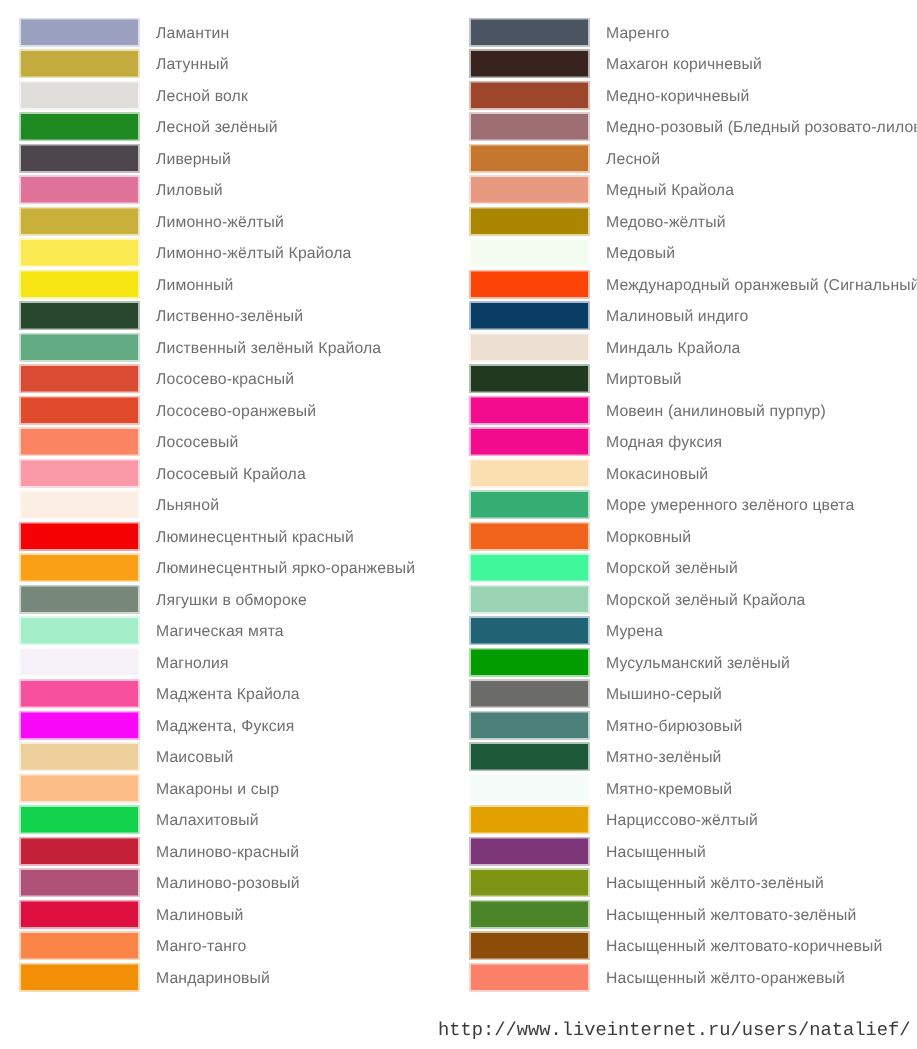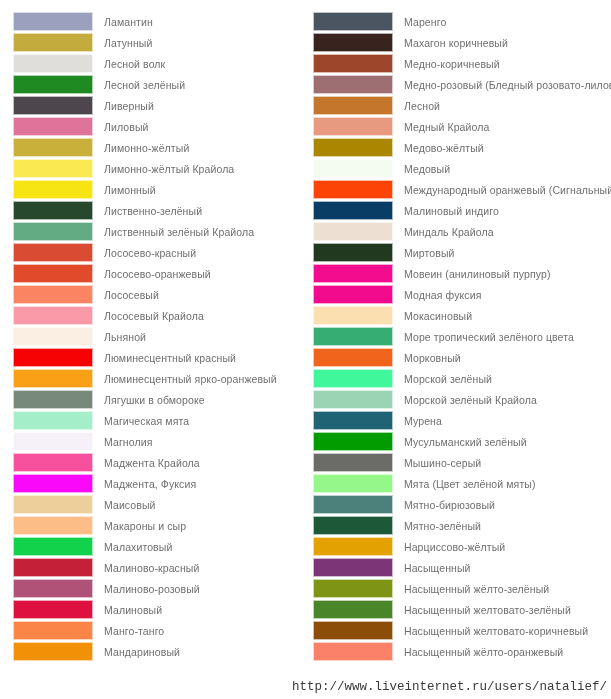--- a/index.html
+++ b/index.html
@@ -257,21 +257,21 @@
         <div class="color-row">
           <div class="swatch" style="background-color: rgb(242, 11, 141);"></div>
           <div class="color-label">Модная фуксия</div>
         </div>
         <div class="color-row">
           <div class="swatch" style="background-color: rgb(251, 223, 177);"></div>
           <div class="color-label">Мокасиновый</div>
         </div>
         <div class="color-row">
           <div class="swatch" style="background-color: rgb(53, 173, 115);"></div>
-          <div class="color-label">Море тропический зелёного цвета</div>
+          <div class="color-label">Море умеренного зелёного цвета</div>
         </div>
         <div class="color-row">
           <div class="swatch" style="background-color: rgb(241, 100, 27);"></div>
           <div class="color-label">Морковный</div>
         </div>
         <div class="color-row">
           <div class="swatch" style="background-color: rgb(65, 247, 156);"></div>
           <div class="color-label">Морской зелёный</div>
         </div>
         <div class="color-row">
@@ -284,30 +284,30 @@
         </div>
         <div class="color-row">
           <div class="swatch" style="background-color: rgb(2, 156, 0);"></div>
           <div class="color-label">Мусульманский зелёный</div>
         </div>
         <div class="color-row">
           <div class="swatch" style="background-color: rgb(107, 107, 104);"></div>
           <div class="color-label">Мышино-серый</div>
         </div>
         <div class="color-row">
-          <div class="swatch" style="background-color: rgb(149, 247, 138);"></div>
-          <div class="color-label">Мята (Цвет зелёной мяты)</div>
-        </div>
-        <div class="color-row">
           <div class="swatch" style="background-color: rgb(75, 129, 122);"></div>
           <div class="color-label">Мятно-бирюзовый</div>
         </div>
         <div class="color-row">
           <div class="swatch" style="background-color: rgb(29, 89, 56);"></div>
           <div class="color-label">Мятно-зелёный</div>
+        </div>
+        <div class="color-row">
+          <div class="swatch" style="background-color: rgb(244, 251, 249);"></div>
+          <div class="color-label">Мятно-кремовый</div>
         </div>
         <div class="color-row">
           <div class="swatch" style="background-color: rgb(227, 162, 2);"></div>
           <div class="color-label">Нарциссово-жёлтый</div>
         </div>
         <div class="color-row">
           <div class="swatch" style="background-color: rgb(124, 54, 120);"></div>
           <div class="color-label">Насыщенный</div>
         </div>
         <div class="color-row">

